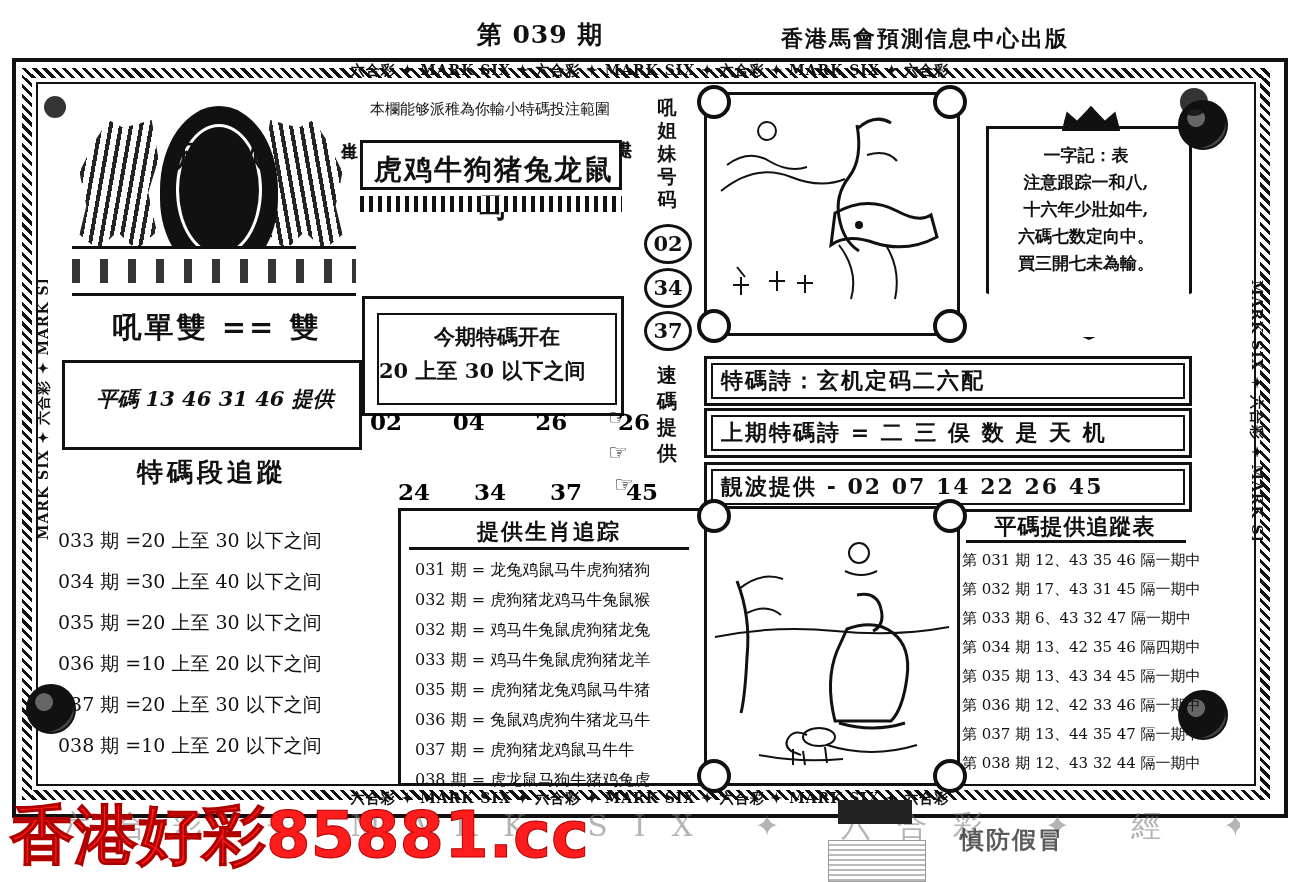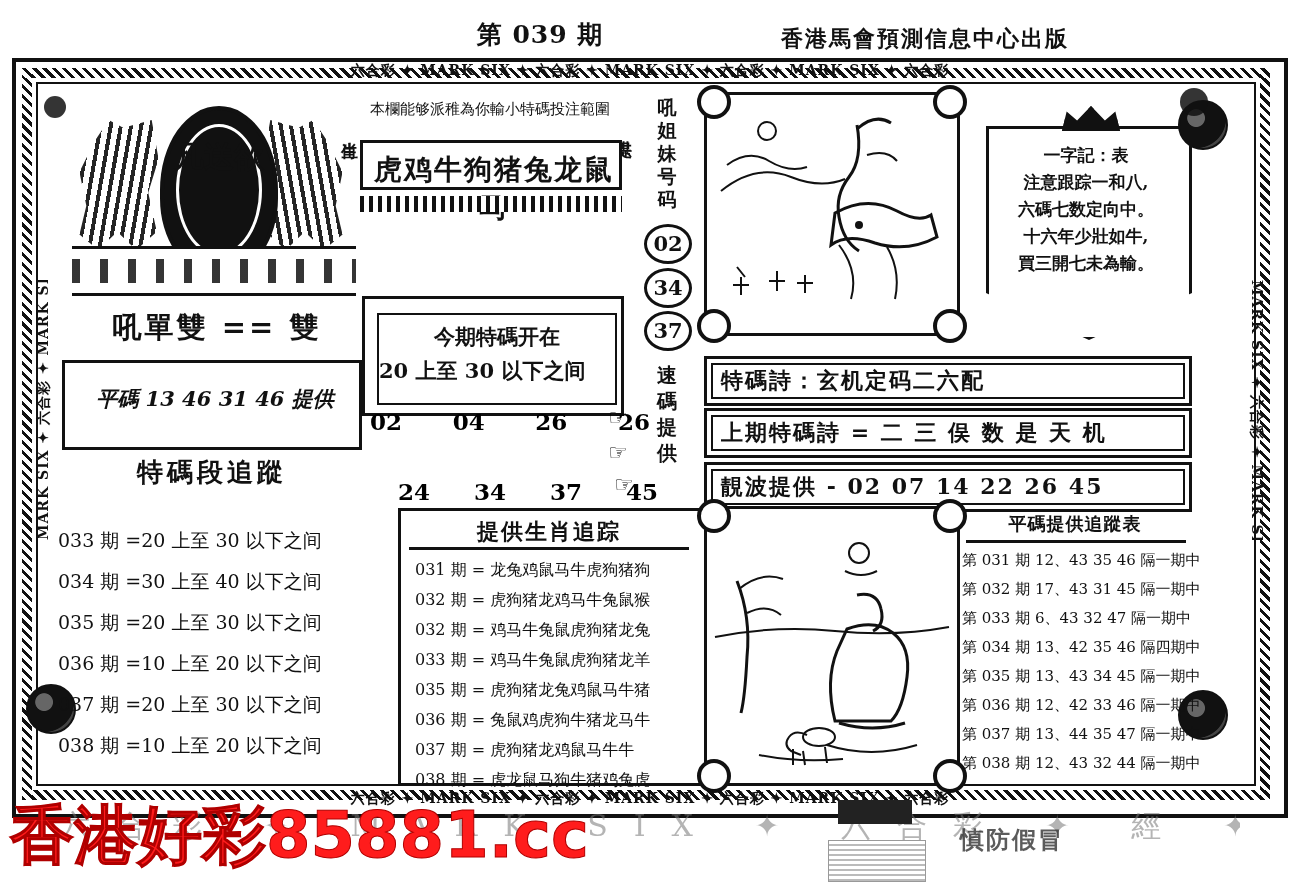--- a/index.html
+++ b/index.html
@@ -234,21 +234,21 @@
   .bar-txt{position:absolute;left:0;top:0;width:100%;height:100%;
     display:flex;align-items:center;padding-left:14px;box-sizing:border-box;
     font-size:22px;font-weight:bold;letter-spacing:2px;
     font-family:"DejaVu Serif","Liberation Serif",serif;color:#111;}
   .b1{top:356px;}
   .b2{top:408px;}
   .b3{top:462px;}
 
   .pm-title{
     position:absolute;left:960px;top:512px;width:230px;text-align:center;
-    font-size:18px;font-weight:bold;letter-spacing:1px;
+    font-size:22px;font-weight:bold;letter-spacing:1px;
   }
   .pm-line{position:absolute;left:966px;top:540px;width:220px;height:3px;background:#111;}
   .pm-list{position:absolute;left:962px;top:546px;width:232px;}
   .pm-row{font-size:15px;line-height:29px;white-space:nowrap;
     font-family:"DejaVu Serif","Liberation Serif",serif;color:#111;}
 
   
   .draw svg{display:block;}
 
   
@@ -410,22 +410,22 @@
     <div class="knob" style="left:-10px;bottom:-10px;"></div>
     <div class="knob" style="right:-10px;bottom:-10px;"></div>
   </div>
 
   <div class="scroll-box">
     <div class="crown"></div>
     <div class="scroll-shape"></div>
     <div class="scroll-txt">
       <div class="scroll-line cn">一字記：表</div>
       <div class="scroll-line cn">注意跟踪一和八,</div>
+      <div class="scroll-line cn">十六年少壯如牛,</div>
       <div class="scroll-line cn">六碼七数定向中。</div>
-      <div class="scroll-line cn">十六年少壯如牛,</div>
       <div class="scroll-line cn">買三開七未為輸。</div>
     </div>
   </div>
 
   <div class="bar b1">
     <div class="bar-in"></div>
     <div class="bar-txt">特碼詩：玄机定码二六配</div>
   </div>
   <div class="bar b2">
     <div class="bar-in"></div>

